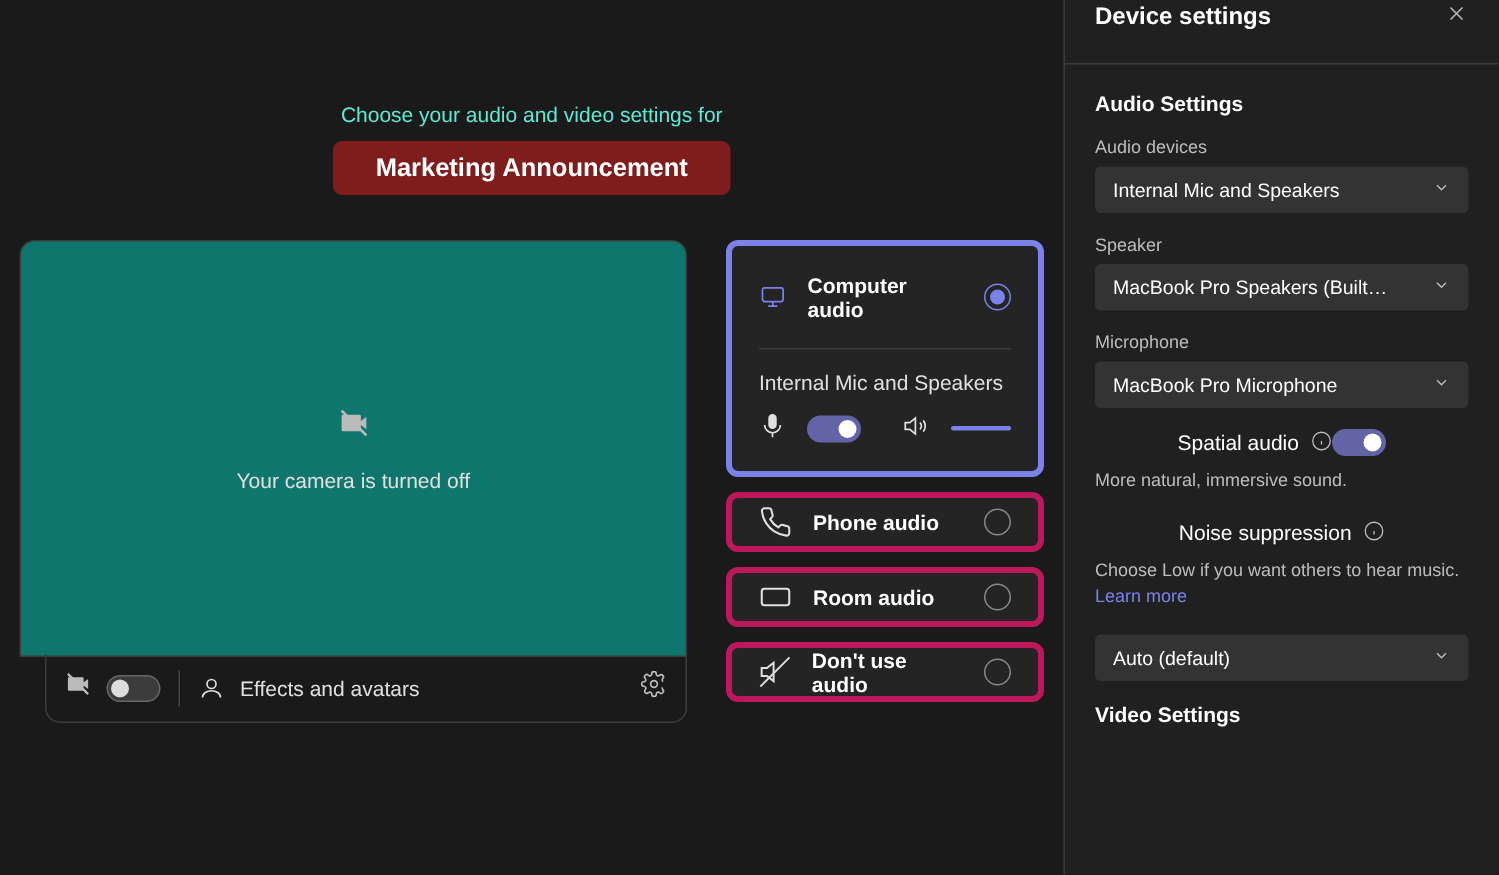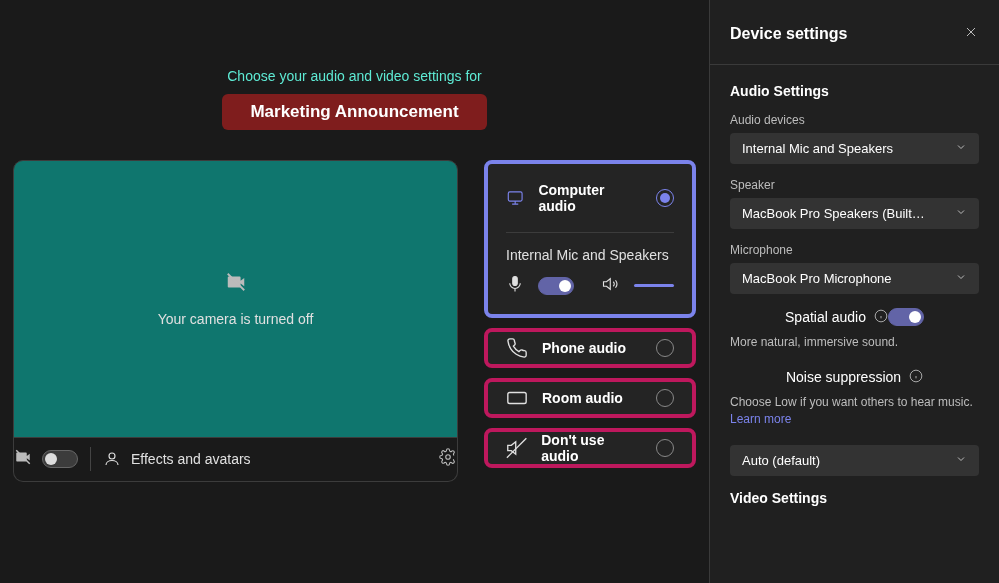--- a/index.html
+++ b/index.html
@@ -13,21 +13,21 @@
 .meeting-title { background: #7f1d1d; border-radius: 6px; padding: 8px 28px; font-weight: 600; font-size: 17px; }
 
 .content-row { display: flex; gap: 26px; padding: 0 13px; }
 .video-col { width: 482px; }
 .audio-col { flex: 1; display: flex; flex-direction: column; gap: 10px; }
 
 .video-preview { width: 100%; height: 278px; background: #0f766e; border: 1px solid #3c3c3c; border-radius: 10px; display: flex; flex-direction: column; align-items: center; justify-content: center; gap: 14px; }
 .camera-off-icon svg { width: 22px; height: 22px; fill: #bbb; }
 .camera-off-text { font-size: 14px; color: #e0e0e0; font-weight: 500; }
 
-.video-bottom { height: 46px; border: 1px solid #3c3c3c; border-top: none; border-radius: 0 0 10px 10px; display: flex; align-items: center; padding: 0 0; margin-top: -2px; }
+.video-bottom { height: 46px; border: 1px solid #3c3c3c; border-top: none; border-radius: 0 0 10px 10px; display: flex; align-items: center; padding: 0 12px; margin-top: -2px; margin-left: 17px; }
 .video-preview { border-radius: 10px 10px 0 0; }
 .video-bottom .sep { width: 1px; height: 24px; background: #444; margin: 0 12px; }
 .effects { display: flex; align-items: center; gap: 10px; font-size: 14px; color: #e0e0e0; font-weight: 500; }
 .effects svg { width: 18px; height: 18px; fill: none; stroke: #e0e0e0; stroke-width: 1.5; }
 .gear { margin-left: auto; cursor: pointer; }
 .gear svg { width: 18px; height: 18px; fill: none; stroke: #bbb; stroke-width: 1.5; }
 
 .cam-toggle { display: flex; align-items: center; gap: 10px; }
 .cam-toggle-icon svg { width: 18px; height: 18px; fill: #bbb; }
 
@@ -50,21 +50,21 @@
 .mic-icon svg { width: 18px; height: 18px; fill: #e0e0e0; }
 .spk-icon svg { width: 18px; height: 18px; fill: none; stroke: #e0e0e0; stroke-width: 1.5; }
 .spacer { flex: 1; }
 .vol-track { width: 40px; height: 3px; background: #7b83eb; border-radius: 2px; position: relative; }
 
 .radio { width: 18px; height: 18px; border-radius: 50%; border: 1.5px solid #888; margin-left: auto; flex-shrink: 0; }
 .radio.checked { border-color: #7b83eb; position: relative; }
 .radio.checked::after { content: ""; position: absolute; inset: 3px; background: #7b83eb; border-radius: 50%; }
 
 
-.rp-header { display: flex; align-items: center; justify-content: space-between; padding: 24px 20px 20px; }
+.rp-header { display: flex; align-items: center; justify-content: space-between; padding: 1px 20px 20px; }
 .rp-title { font-size: 16px; font-weight: 700; }
 .close-btn { cursor: pointer; }
 .close-btn svg { width: 16px; height: 16px; stroke: #bbb; stroke-width: 1.5; fill: none; }
 .rp-body { flex: 1; overflow-y: auto; padding: 0 20px 20px; }
 .rp-divider { height: 1px; background: #3a3a3a; margin-bottom: 18px; }
 .section-title { font-size: 14px; font-weight: 600; margin-bottom: 14px; }
 .field-label { font-size: 12px; color: #bdbdbd; margin-bottom: 6px; }
 .select { background: #333; border-radius: 4px; padding: 8px 12px; font-size: 13px; display: flex; align-items: center; justify-content: space-between; cursor: pointer; margin-bottom: 14px; }
 .select .txt { white-space: nowrap; overflow: hidden; text-overflow: ellipsis; max-width: 200px; }
 .chev svg { width: 12px; height: 12px; stroke: #bbb; fill: none; stroke-width: 2; }

